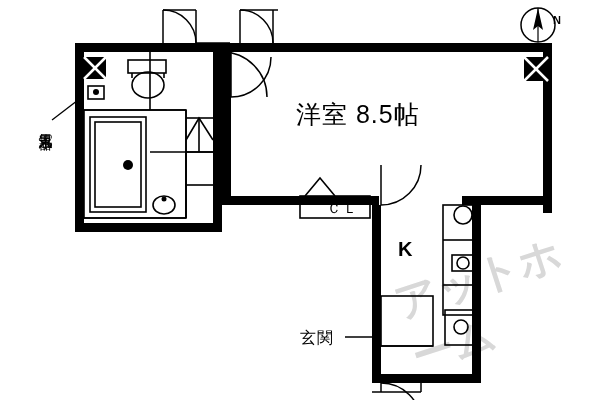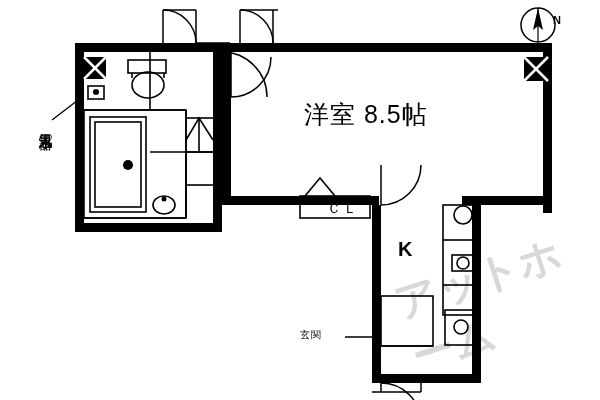--- a/index.html
+++ b/index.html
@@ -38,21 +38,21 @@
   }
   .k-label {
     font-size: 20px;
     font-weight: bold;
   }
   .cl-label {
     font-size: 14px;
     letter-spacing: 2px;
   }
   .genkan-label {
-    font-size: 10px;
+    font-size: 16px;
     letter-spacing: 1px;
   }
   .heater-label {
     font-size: 14px;
     line-height: 15px;
   }
   svg.overlay {
     position: absolute;
     left: 0;
     top: 0;
@@ -206,21 +206,21 @@
       <line x1="345" y1="337" x2="380" y2="337"></line>
     </g>
 
     <g>
       <circle cx="538" cy="25" r="17" fill="none" stroke="#000000" stroke-width="1.5"></circle>
       <polygon points="538,8 533,30 538,26 543,30" fill="#000000"></polygon>
       <line x1="538" y1="8" x2="538" y2="42" stroke="#000000" stroke-width="1.2"></line>
     </g>
   </svg>
 
-  <div class="label room-name" style="left:304px; top:98px;">洋室 8.5帖</div>
+  <div class="label room-name" style="left:296px; top:98px;">洋室 8.5帖</div>
 
   <div class="label k-label" style="left:398px; top:238px;">K</div>
 
   <div class="label cl-label" style="left:312px; top:200px;margin-left:15px;">ＣＬ</div>
 
   <div class="label genkan-label" style="left:300px; top:328px;">玄関</div>
 
   <div class="vlabel heater-label" style="left:38px; top:122px;">電気温水器</div>
 
   <div class="label" style="left:553px; top:14px; font-size:11px; font-weight:bold;">N</div>

